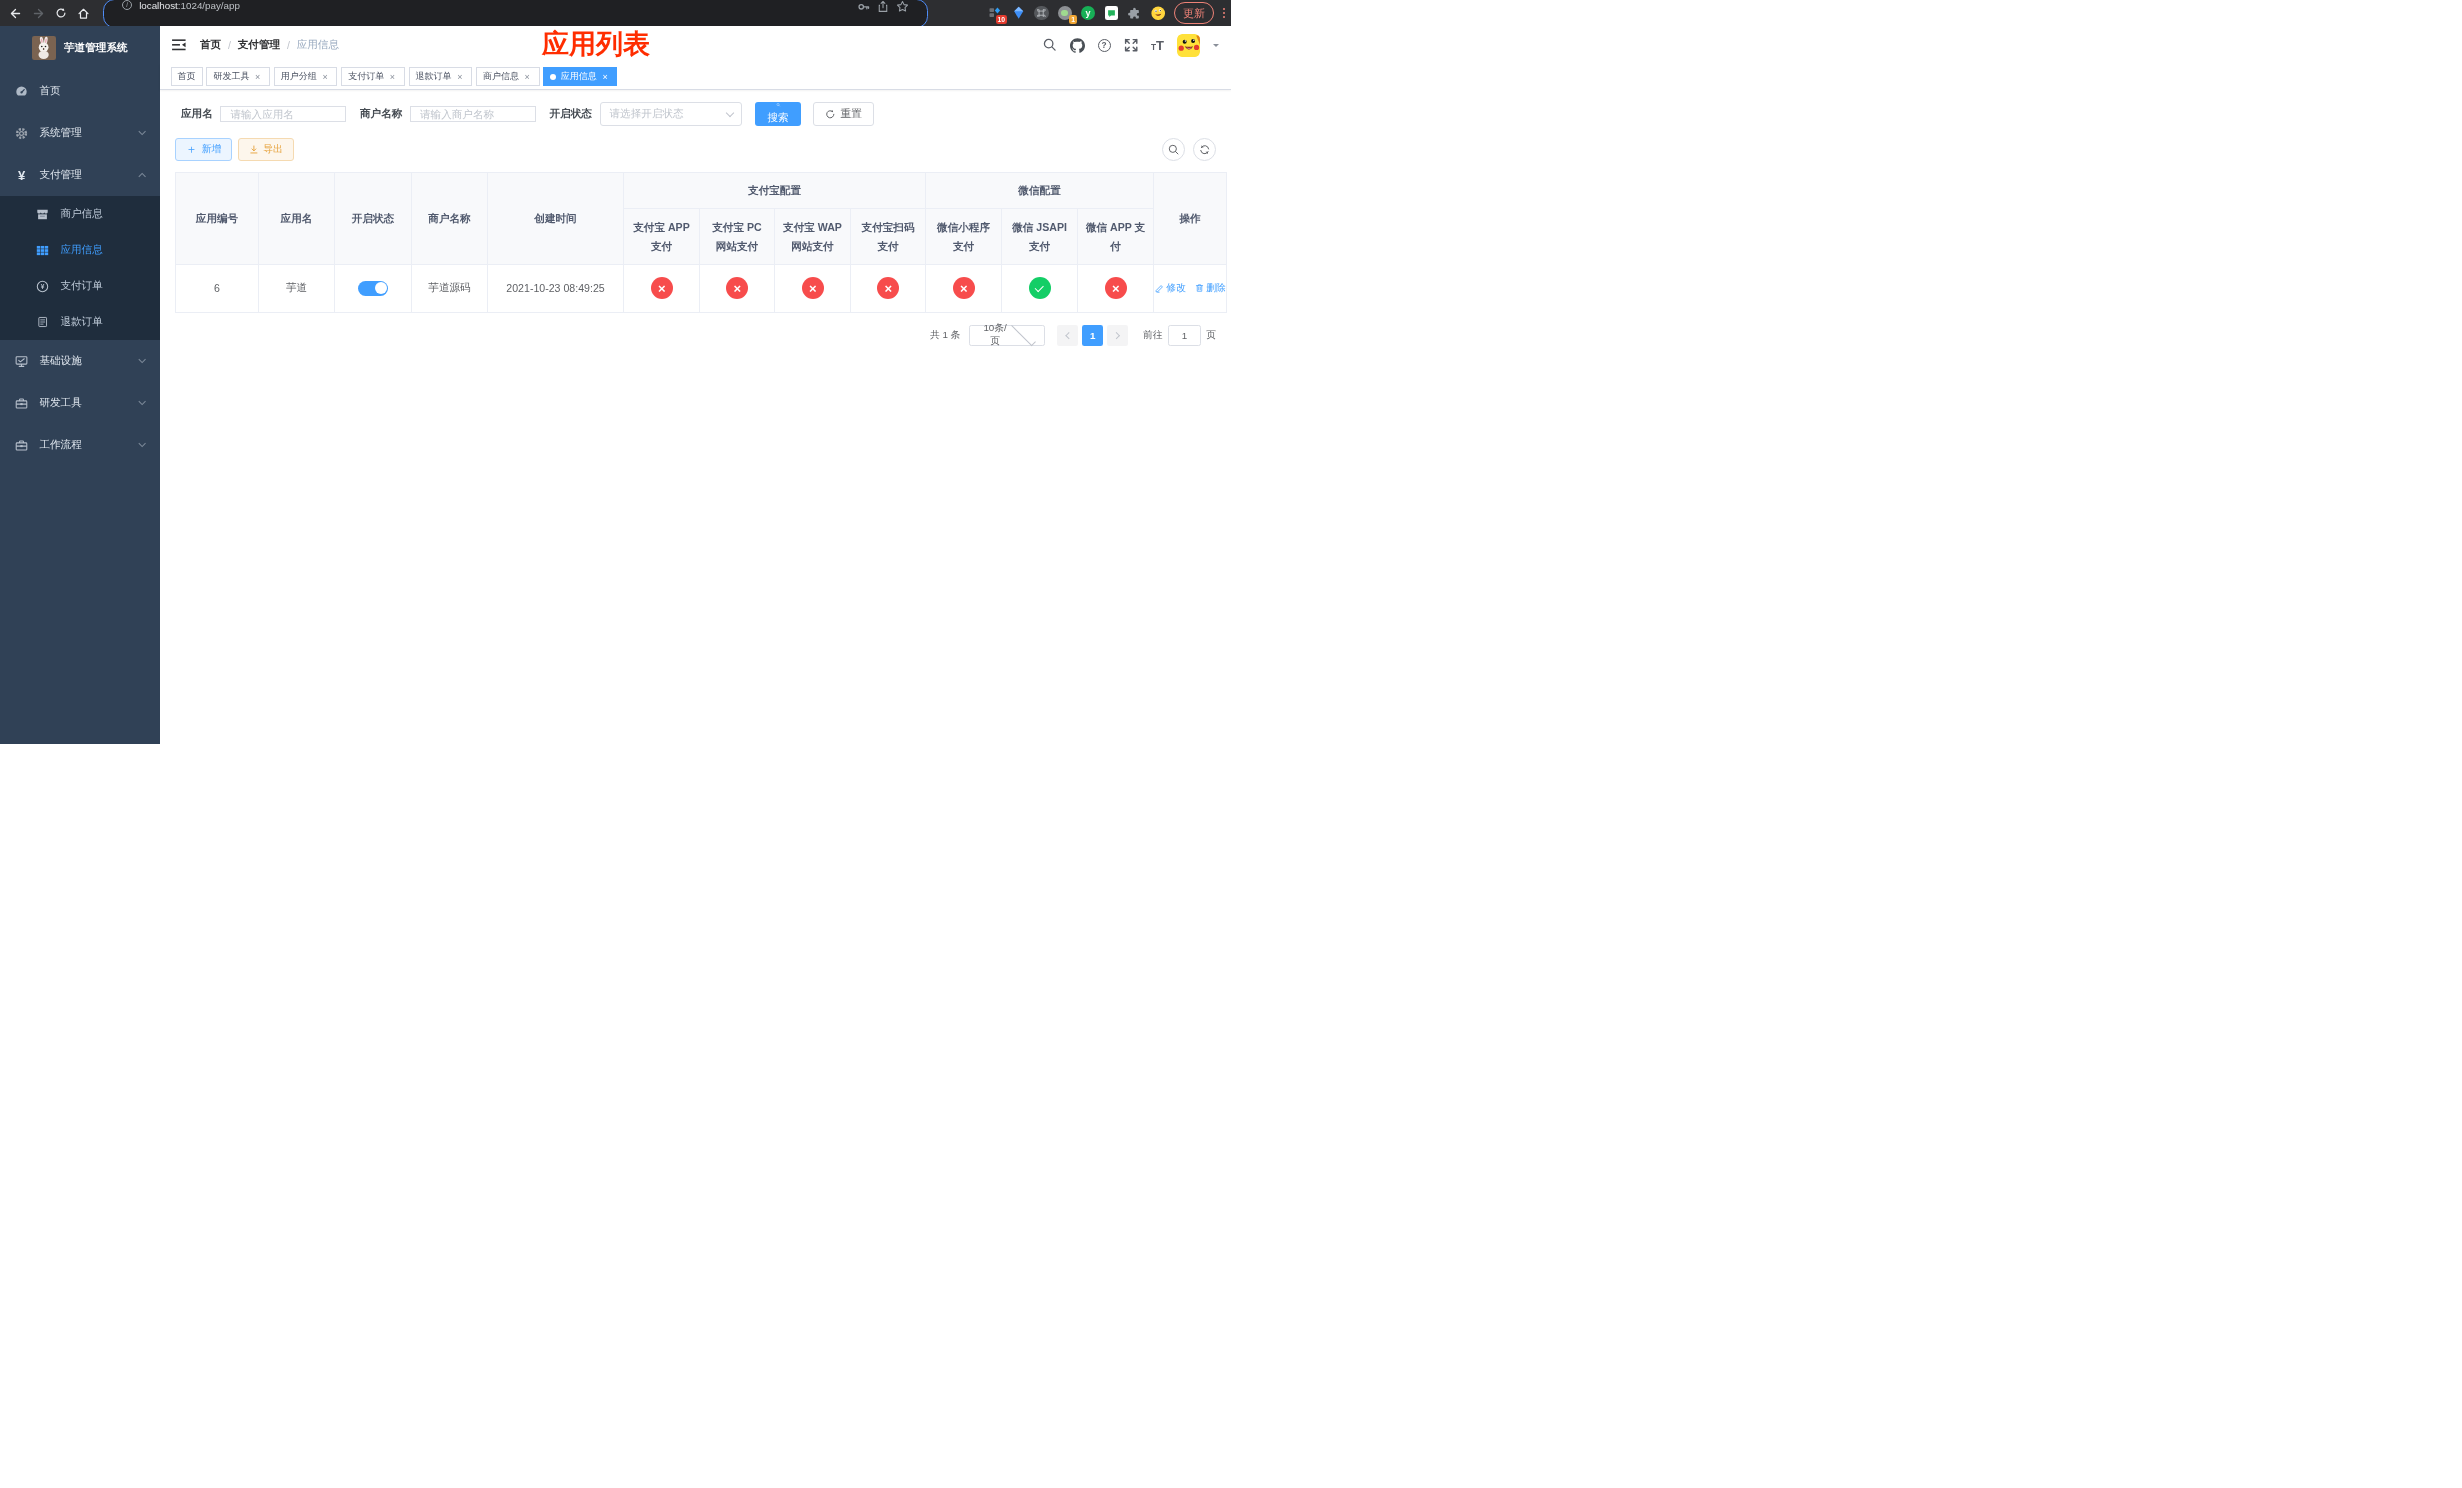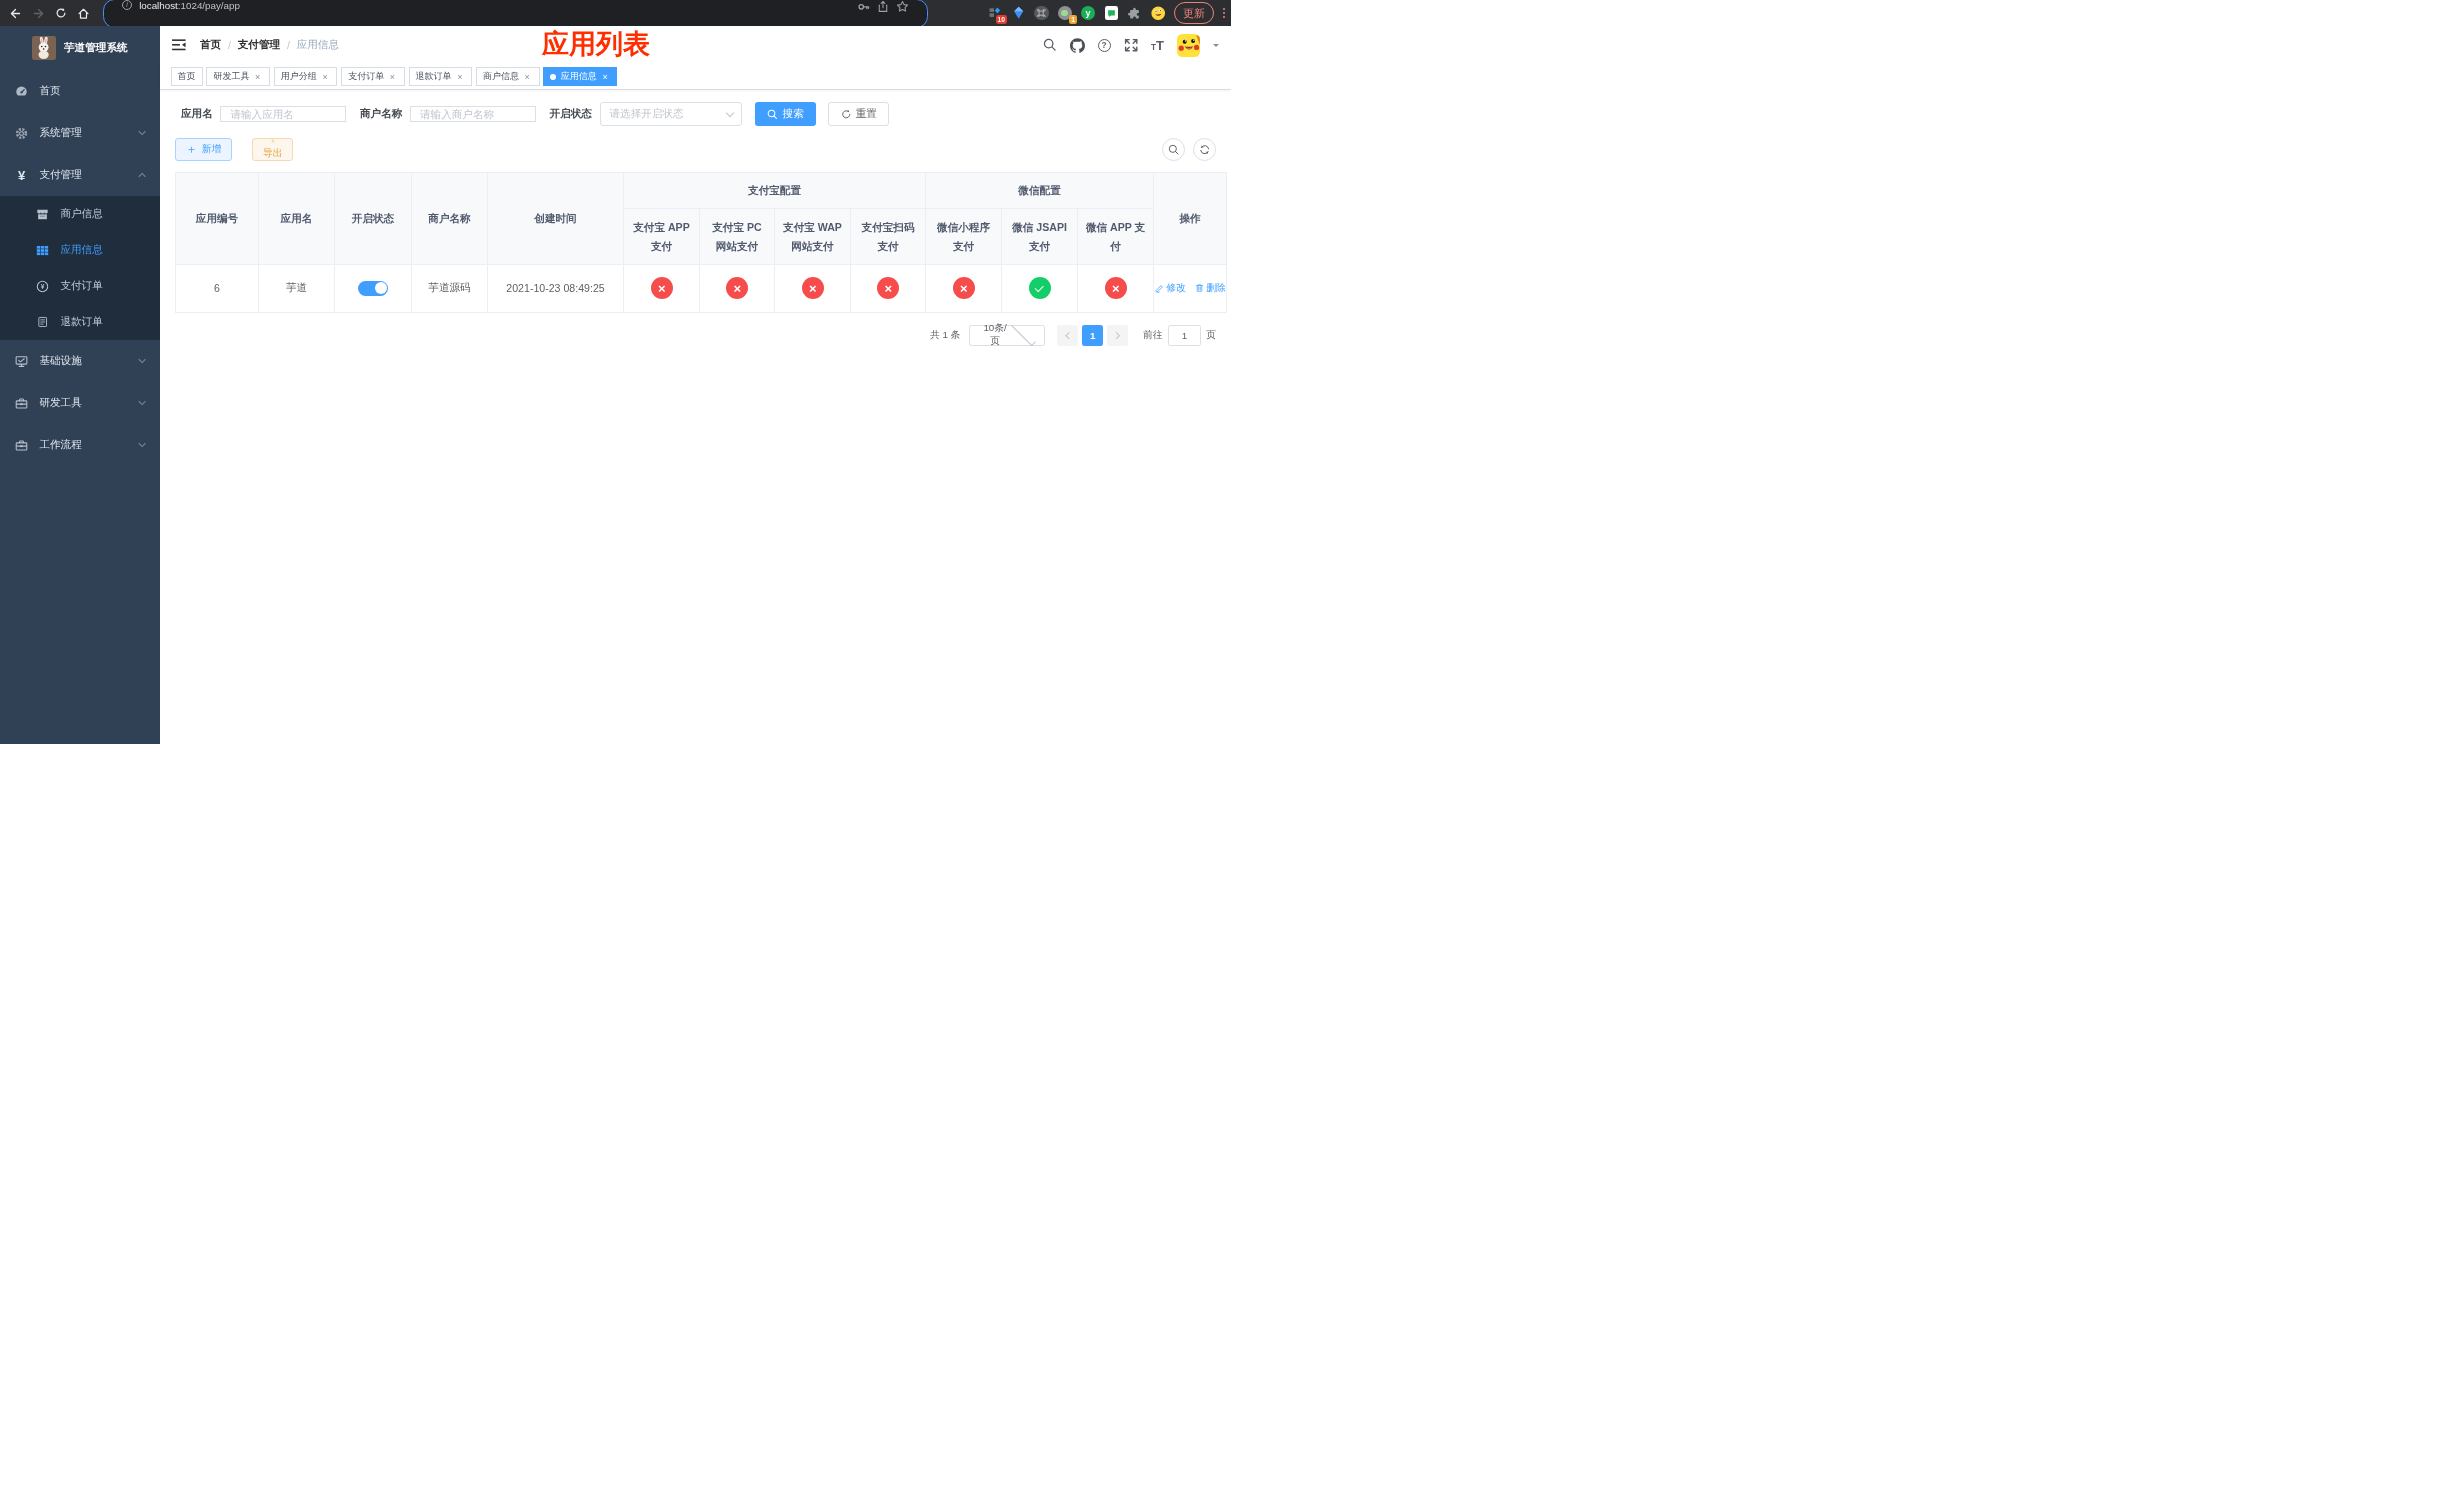--- a/index.html
+++ b/index.html
@@ -78,29 +78,29 @@
 .t-input{height:16px;border:0.8px solid #dcdfe6;border-radius:0;padding:0 9px;font-size:10.6px;color:#606266;
          outline:none;background:#fff;font-family:inherit;}
 .t-input::placeholder{color:#bfc4cc;}
 .w167{width:126px;} 
 .f-select{width:142px;height:24px;border:0.8px solid #dcdfe6;border-radius:3px;display:flex;align-items:center;
           padding:0 7.6px 0 9px;color:#bfc4cc;font-size:10.6px;background:#fff;cursor:pointer;}
 .f-select .sel-txt{flex:1;}
 .chevron{width:6px;height:6px;border-right:1.1px solid #c0c4cc;border-bottom:1.1px solid #c0c4cc;transform:rotate(45deg);margin-top:-3px;}
 .btn{height:24px;border-radius:3px;display:inline-flex;align-items:center;gap:4.5px;font-size:10.6px;padding:0 11.4px;
      cursor:pointer;border:0.8px solid transparent;white-space:nowrap;}
-.btn.primary{background:var(--accent);color:#fff;margin-left:13.6px;}
+.btn.primary{background:var(--accent);color:#fff;margin-left:13.6px;flex-direction:column;}
 .btn.plain{background:#fff;border-color:#dcdfe6;color:#606266;margin-left:12px;}
 
 
 .toolbar-row{display:flex;align-items:center;margin-top:12px;}
 .btn.mini{height:23px;font-size:9.8px;padding:0 9.8px;border-radius:3px;}
 .btn.add{background:#ecf5ff;border-color:#a8d2ff;color:var(--accent);}
 .btn.add .plus{font-size:11.4px;line-height:1;}
-.btn.export{background:#fdf6ec;border-color:#f5dab1;color:var(--warning);margin-left:20px;flex-direction:column;}
+.btn.export{background:#fdf6ec;border-color:#f5dab1;color:var(--warning);margin-left:6px;}
 .circle-btns{margin-left:auto;display:flex;gap:7.6px;}
 .circle-btn{width:23px;height:23px;border:0.8px solid #dcdfe6;border-radius:50%;display:flex;align-items:center;
             justify-content:center;color:#606266;background:#fff;cursor:pointer;}
 
 
 table.grid{border-collapse:collapse;width:100%;margin-top:10.6px;table-layout:fixed;font-size:10.6px;color:#606266;}
 .grid th,.grid td{border:0.8px solid #ebeef5;text-align:center;}
 .grid thead th{background:#f8f9fb;color:#515a6e;font-weight:600;padding:8.3px 6px;line-height:1.8;}
 .grid tbody td{height:48px;background:#fff;}
 .status{width:22px;height:22px;border-radius:50%;display:flex;align-items:center;justify-content:center;margin:0 auto;}

